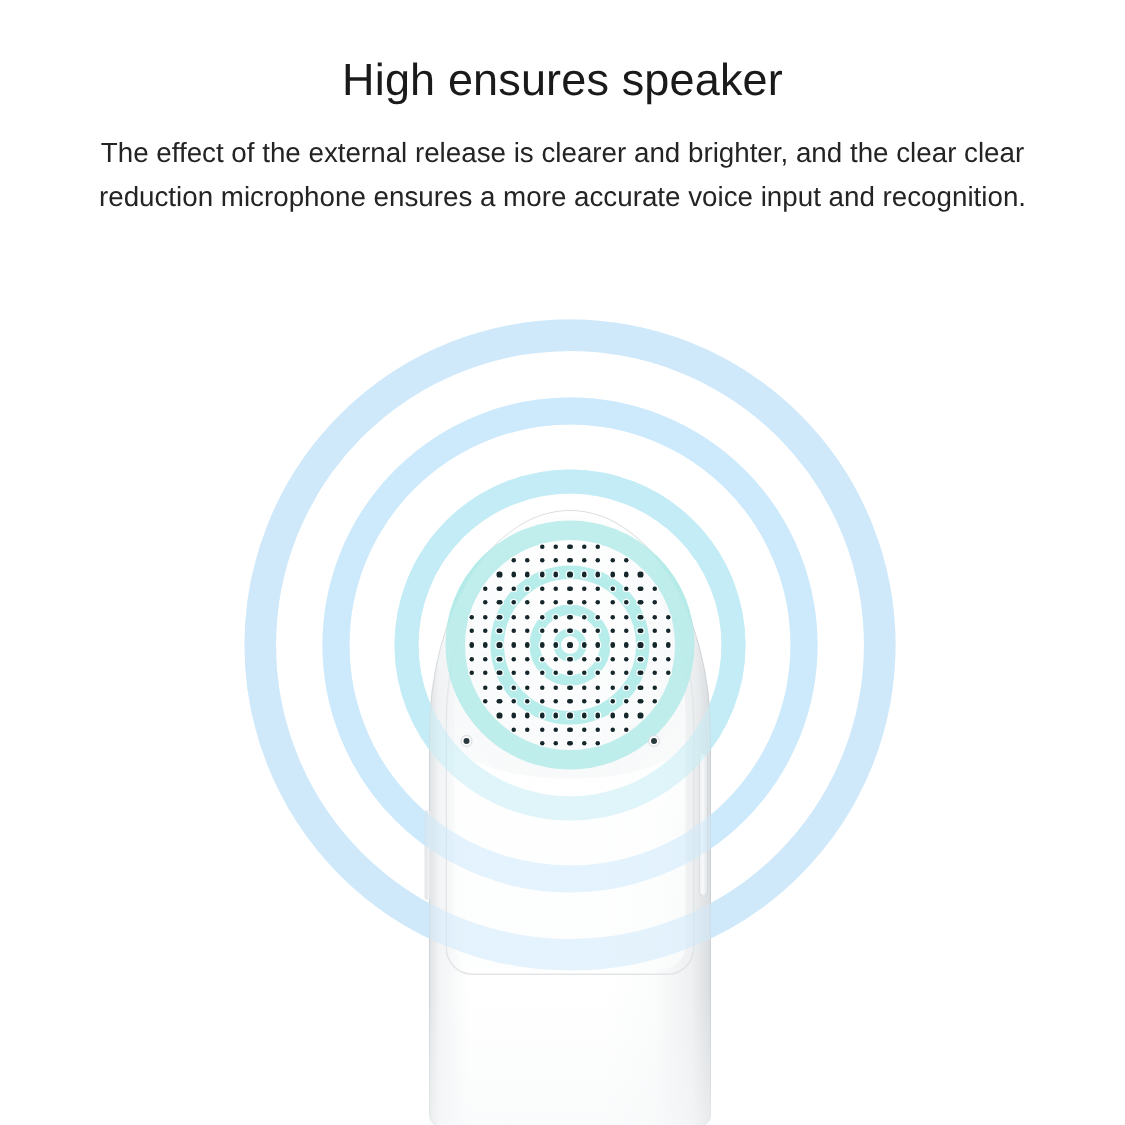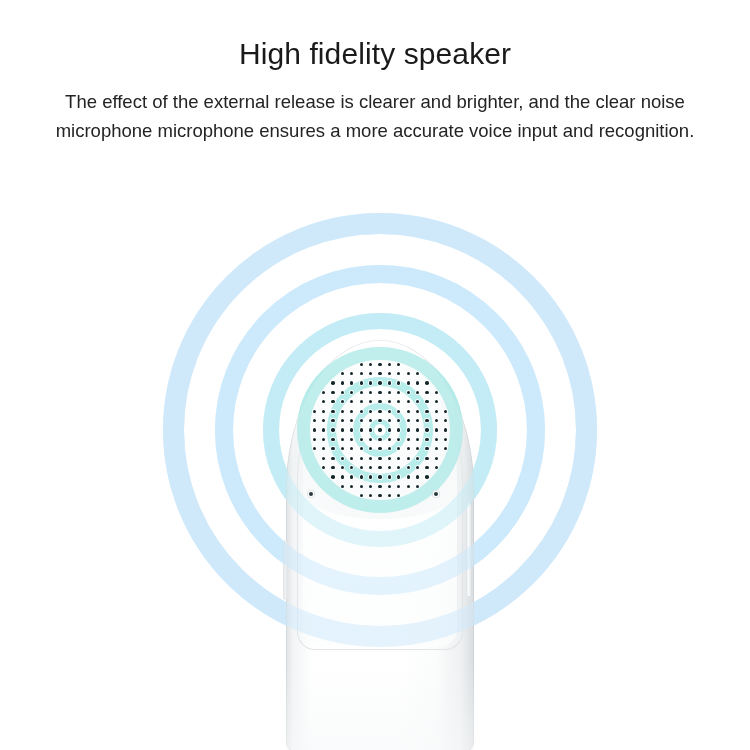--- a/index.html
+++ b/index.html
@@ -386,16 +386,16 @@
       <div class="grille-dot" style="left: 72.3px; top: 138.1px;"></div>
       <div class="grille-dot" style="left: 81.7px; top: 138.1px;"></div>
       <div class="grille-dot" style="left: 91.1px; top: 138.1px;"></div>
     </div>
 
   <div class="device-wrap" id="mic-layer">
       <div class="mic-hole" style="left: 308.7px; top: 491.7px;"></div>
       <div class="mic-hole" style="left: 433.7px; top: 491.7px;"></div>
     </div>
 
-  <div class="headline">High fidelity speaker</div>
-  <div class="subhead">The effect of the external release is clearer and brighter, and the clear noise microphone microphone ensures a more accurate voice input and recognition.</div>
+  <div class="headline">High ensures speaker</div>
+  <div class="subhead">The effect of the external release is clearer and brighter, and the clear clear reduction microphone ensures a more accurate voice input and recognition.</div>
 
 </div>
 
 </body></html>

